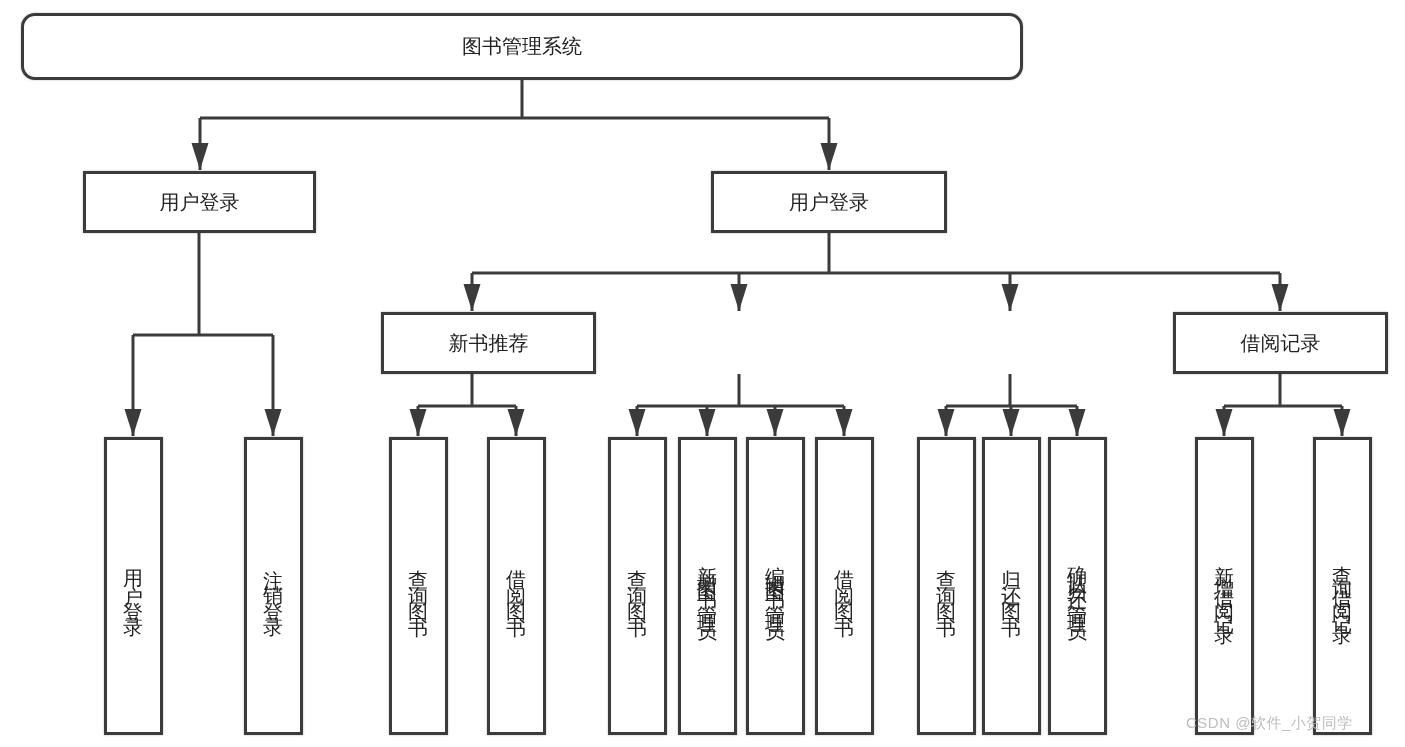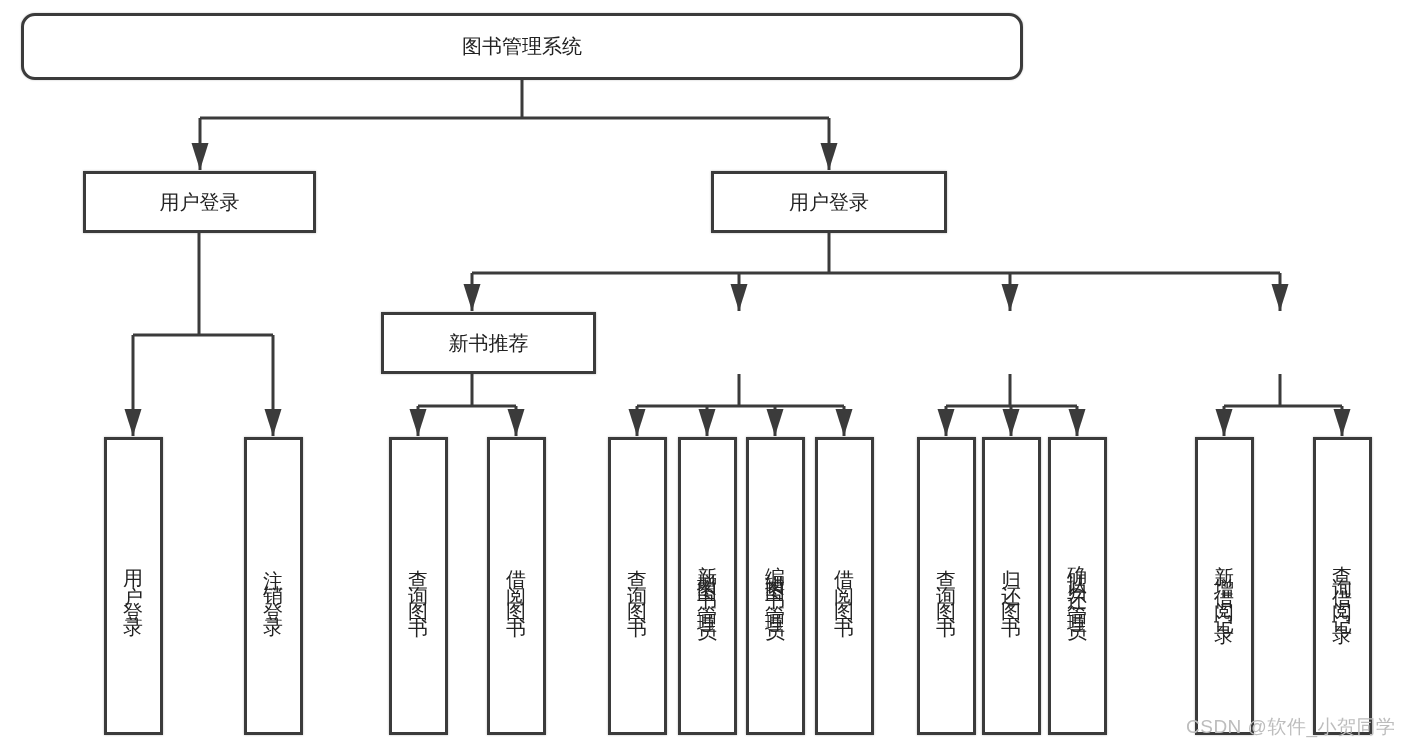--- a/index.html
+++ b/index.html
@@ -41,21 +41,21 @@
   }
   .s4{letter-spacing:16px;}
   .s6{letter-spacing:12px;}
   .s9{letter-spacing:8px;}
   .lf1{left:104px;} .lf2{left:244px;} .lf3{left:389px;} .lf4{left:487px;}
   .lf5{left:608px;} .lf6{left:678px;} .lf7{left:746px;} .lf8{left:815px;}
   .lf9{left:917px;} .lf10{left:982px;} .lf11{left:1048px;}
   .lf12{left:1195px;} .lf13{left:1313px;}
   .watermark{
     position:absolute;left:1186px;top:714px;
-    font-size:19px;color:#bdbdbd;letter-spacing:0.5px;
+    font-size:15px;color:#bdbdbd;letter-spacing:0.5px;
     white-space:nowrap;
   }
 </style>
 </head>
 <body>
 
 <div id="canvas">
 
   <svg id="connectors" viewBox="0 0 1405 747" xmlns="http://www.w3.org/2000/svg">
     <defs>
@@ -99,20 +99,21 @@
       <path d="M1342 406 V436" marker-end="url(#arrow)"></path>
     </g>
   </svg>
 
   <div class="box b-root">图书管理系统</div>
 
   <div class="box b-l1a">用户登录</div>
   <div class="box b-l1b">用户登录</div>
 
   <div class="box b-l2 b-l2a">新书推荐</div>
+  <div class="box b-l2 b-l2d">借阅记录</div>
 
   <div class="box leaf s4 lf1">用户登录</div>
   <div class="box leaf s4 lf2">注销登录</div>
 
   <div class="box leaf s4 lf3">查询图书</div>
   <div class="box leaf s4 lf4">借阅图书</div>
 
   <div class="box leaf s4 lf5">查询图书</div>
   <div class="box leaf s9 lf6">新增图书（管理员）</div>
   <div class="box leaf s9 lf7">编辑图书（管理员）</div>

